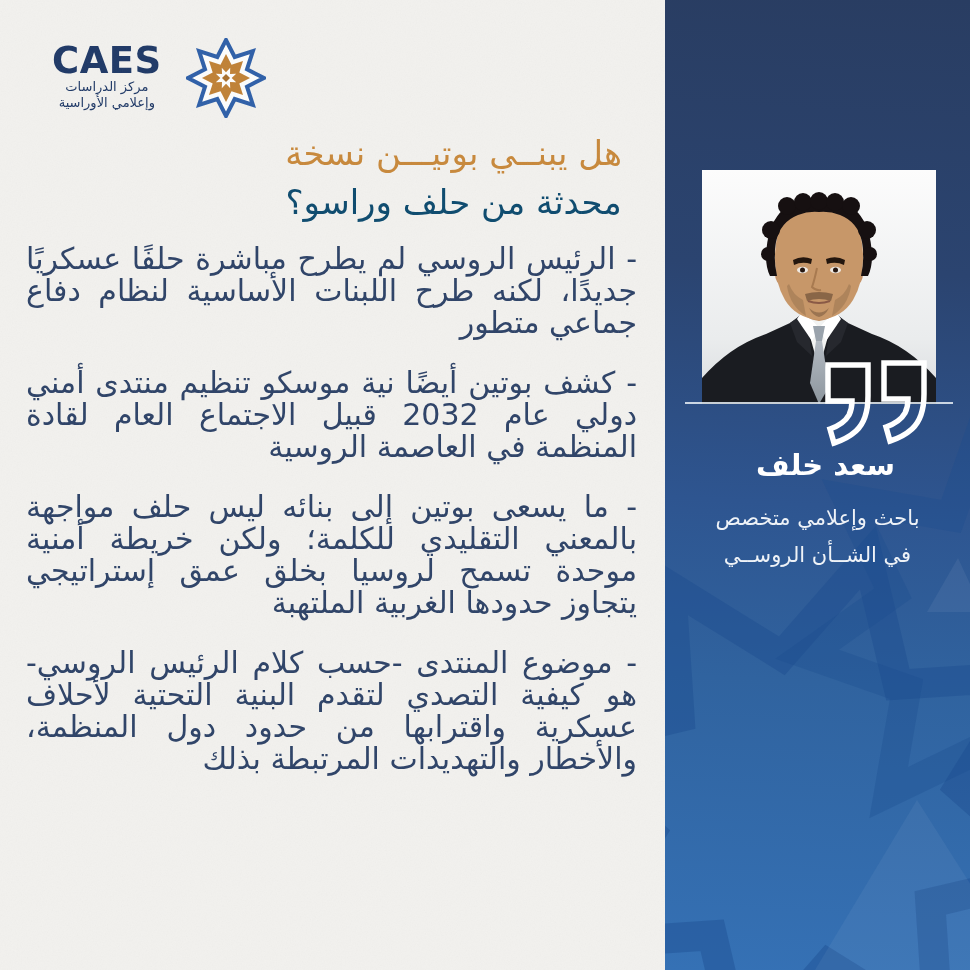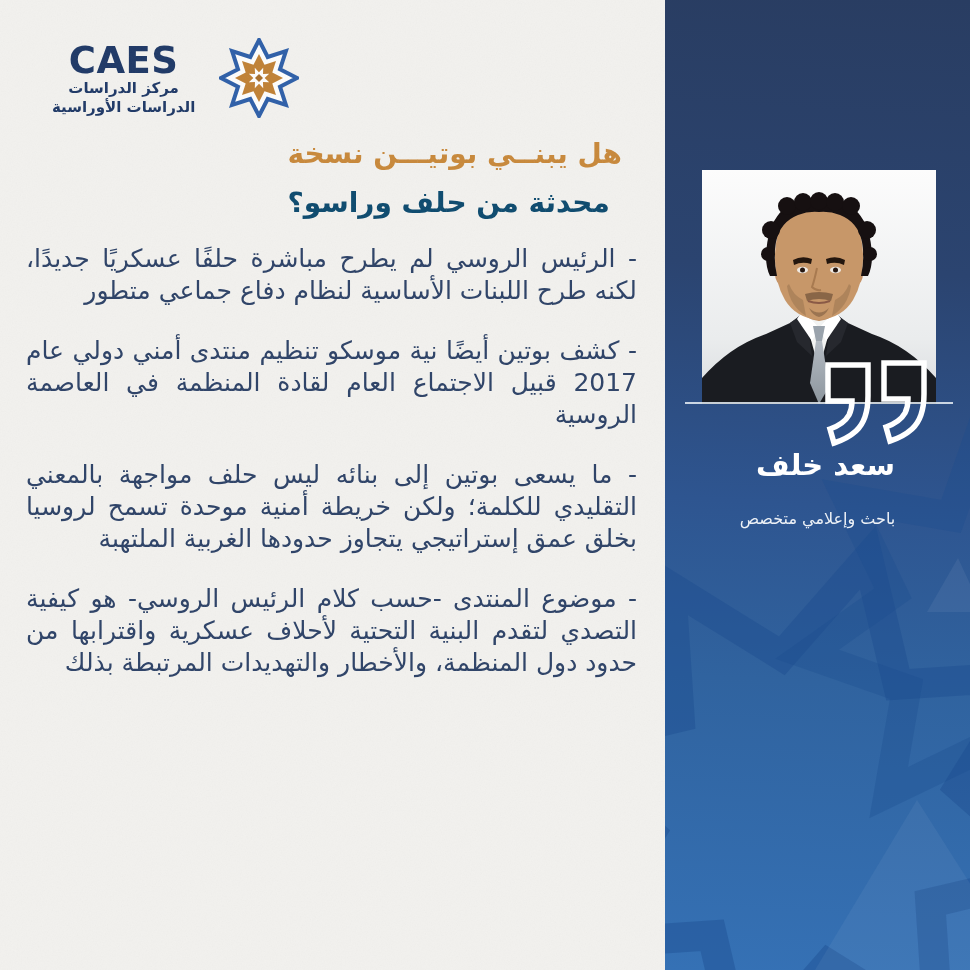--- a/index.html
+++ b/index.html
@@ -7,79 +7,79 @@
     position:relative;width:970px;height:970px;overflow:hidden;
     background:#f2f1ee;font-family:"DejaVu Sans",sans-serif;
   }
   
   .left-col{position:absolute;left:0;top:0;width:665px;height:970px;}
   .noise{position:absolute;left:0;top:0;width:665px;height:970px;pointer-events:none;}
 
   .logo{position:absolute;left:52px;top:42px;display:flex;flex-direction:row;align-items:flex-start;gap:24px;direction:ltr;}
   .logo-txt{display:flex;flex-direction:column;align-items:center;}
   .logo-acronym{font-size:37px;font-weight:bold;color:#1e3866;line-height:1;letter-spacing:.5px;}
-  .logo-sub{font-size:15px;font-weight:bold;color:#1e3866;line-height:1.25;direction:rtl;white-space:nowrap;}
+  .logo-sub{font-size:13px;font-weight:normal;color:#1e3866;line-height:1.25;direction:rtl;white-space:nowrap;}
   .logo-star{display:block;margin-top:-4px;}
 
-  .headline{position:absolute;top:129px;right:43px;text-align:left;direction:rtl;line-height:49px;font-weight:bold;font-size:28px;}
+  .headline{position:absolute;top:129px;right:43px;text-align:center;direction:rtl;line-height:49px;font-weight:normal;font-size:34px;}
   .headline .hl1{display:block;color:#c8883a;}
   .headline .hl2{display:block;color:#0c4a6e;}
 
   .points{position:absolute;top:243px;left:26px;right:28px;direction:rtl;}
   .points p{
-    margin:0 0 28px 0;font-size:25px;line-height:32px;color:#2d4267;
+    margin:0 0 28px 0;font-size:30px;line-height:32px;color:#2d4267;
     text-align:justify;text-align-last:right;font-weight:normal;
   }
 
   
   .panel{
     position:absolute;left:665px;top:0;width:305px;height:970px;overflow:hidden;
     background:linear-gradient(183deg,#293d62 0%,#2b4470 28%,#2e5590 52%,#30639f 70%,#3571b5 100%);
   }
   .panel-pattern{position:absolute;left:0;top:0;width:305px;height:970px;}
   .photo{position:absolute;left:37px;top:170px;width:234px;height:234px;}
   .photo svg{display:block;}
   .divider{position:absolute;top:402px;left:20px;width:268px;height:2px;background:#e8eef5;opacity:.85;}
   .quotes{position:absolute;left:158px;top:358px;}
   .expert-name{position:absolute;top:448px;left:8px;width:100%;text-align:center;direction:rtl;
     color:#ffffff;font-size:29px;font-weight:bold;}
   .expert-title{position:absolute;top:500px;left:0;width:100%;text-align:center;direction:rtl;
-    color:#eef2f7;font-size:16px;line-height:37px;font-weight:normal;}
+    color:#eef2f7;font-size:21px;line-height:37px;font-weight:normal;}
 </style>
 </head>
 <body>
 
 <div class="page">
 
   <div class="left-col">
 
     <div class="logo">
       <div class="logo-txt">
         <div class="logo-acronym">CAES</div>
         <div class="logo-sub">مركز الدراسات</div>
-        <div class="logo-sub">الدراسات الأوراسية</div>
+        <div class="logo-sub">وإعلامي الأوراسية</div>
       </div>
       <svg class="logo-star" width="80" height="80" viewBox="0 0 80 80">
         <g transform="translate(40,40)">
           <path d="M38,0 L21,8.7 L26.9,26.9 L8.7,21 L0,38 L-8.7,21 L-26.9,26.9 L-21,8.7 L-38,0 L-21,-8.7 L-26.9,-26.9 L-8.7,-21 L0,-38 L8.7,-21 L26.9,-26.9 L21,-8.7 Z" fill="#fdfdfc" stroke="#2e5fa8" stroke-width="4" stroke-linejoin="miter"></path>
           <path d="M24,0 L13.3,5.5 L17,17 L5.5,13.3 L0,24 L-5.5,13.3 L-17,17 L-13.3,5.5 L-24,0 L-13.3,-5.5 L-17,-17 L-5.5,-13.3 L0,-24 L5.5,-13.3 L17,-17 L13.3,-5.5 Z" fill="#c08135"></path>
           <path transform="rotate(22.5)" d="M11,0 L5.2,2.2 L7.8,7.8 L2.2,5.2 L0,11 L-2.2,5.2 L-7.8,7.8 L-5.2,2.2 L-11,0 L-5.2,-2.2 L-7.8,-7.8 L-2.2,-5.2 L0,-11 L2.2,-5.2 L7.8,-7.8 L5.2,-2.2 Z" fill="#fdfdfc"></path>
           <path d="M4,0 L0,4 L-4,0 L0,-4 Z" fill="#a86f2c"></path>
         </g>
       </svg>
     </div>
 
     <h1 class="headline" style="margin:0;">
       <span class="hl1">هل يبنــي بوتيـــن نسخة</span>
       <span class="hl2">محدثة من حلف وراسو؟</span>
     </h1>
 
     <div class="points">
       <p>- الرئيس الروسي لم يطرح مباشرة حلفًا عسكريًا جديدًا، لكنه طرح اللبنات الأساسية لنظام دفاع جماعي متطور</p>
-      <p>- كشف بوتين أيضًا نية موسكو تنظيم منتدى أمني دولي عام 2017 قبيل الاجتماع العام لقادة المنظمة في العاصمة الروسية</p>
+      <p>- كشف بوتين أيضًا نية موسكو تنظيم منتدى أمني دولي عام 2032 قبيل الاجتماع العام لقادة المنظمة في العاصمة الروسية</p>
       <p>- ما يسعى بوتين إلى بنائه ليس حلف مواجهة بالمعني التقليدي للكلمة؛ ولكن خريطة أمنية موحدة تسمح لروسيا بخلق عمق إستراتيجي يتجاوز حدودها الغربية الملتهبة</p>
       <p>- موضوع المنتدى -حسب كلام الرئيس الروسي- هو كيفية التصدي لتقدم البنية التحتية لأحلاف عسكرية واقترابها من حدود دول المنظمة، والأخطار والتهديدات المرتبطة بذلك</p>
     </div>
 
     <svg class="noise">
       <filter id="nz">
           <feTurbulence type="fractalNoise" baseFrequency="0.8" numOctaves="2" stitchTiles="stitch"></feTurbulence>
           <feColorMatrix type="saturate" values="0"></feColorMatrix>
         </filter>
       <rect width="665" height="970" filter="url(#nz)" opacity="0.05"></rect>
@@ -166,15 +166,16 @@
     <svg class="quotes" width="110" height="92" viewBox="0 0 110 92">
       <g fill="none" stroke="#ffffff" stroke-width="5.5" stroke-linejoin="miter">
         <path transform="translate(2,4)" d="M3 3 H43 V34 Q43 58 31 69 Q22 77 9 81 L5 67 Q19 62 24 53 Q27 47 27 39 H3 Z"></path>
         <path transform="translate(58,2)" d="M3 3 H43 V34 Q43 58 31 69 Q22 77 9 81 L5 67 Q19 62 24 53 Q27 47 27 39 H3 Z"></path>
       </g>
     </svg>
 
     <div class="expert-name">سعد خلف</div>
     <div class="expert-title">
       <span>باحث وإعلامي متخصص</span><br>
+      <span>في الشــأن الروســي</span>
     </div>
   </aside>
 </div>
 
 </body></html>

